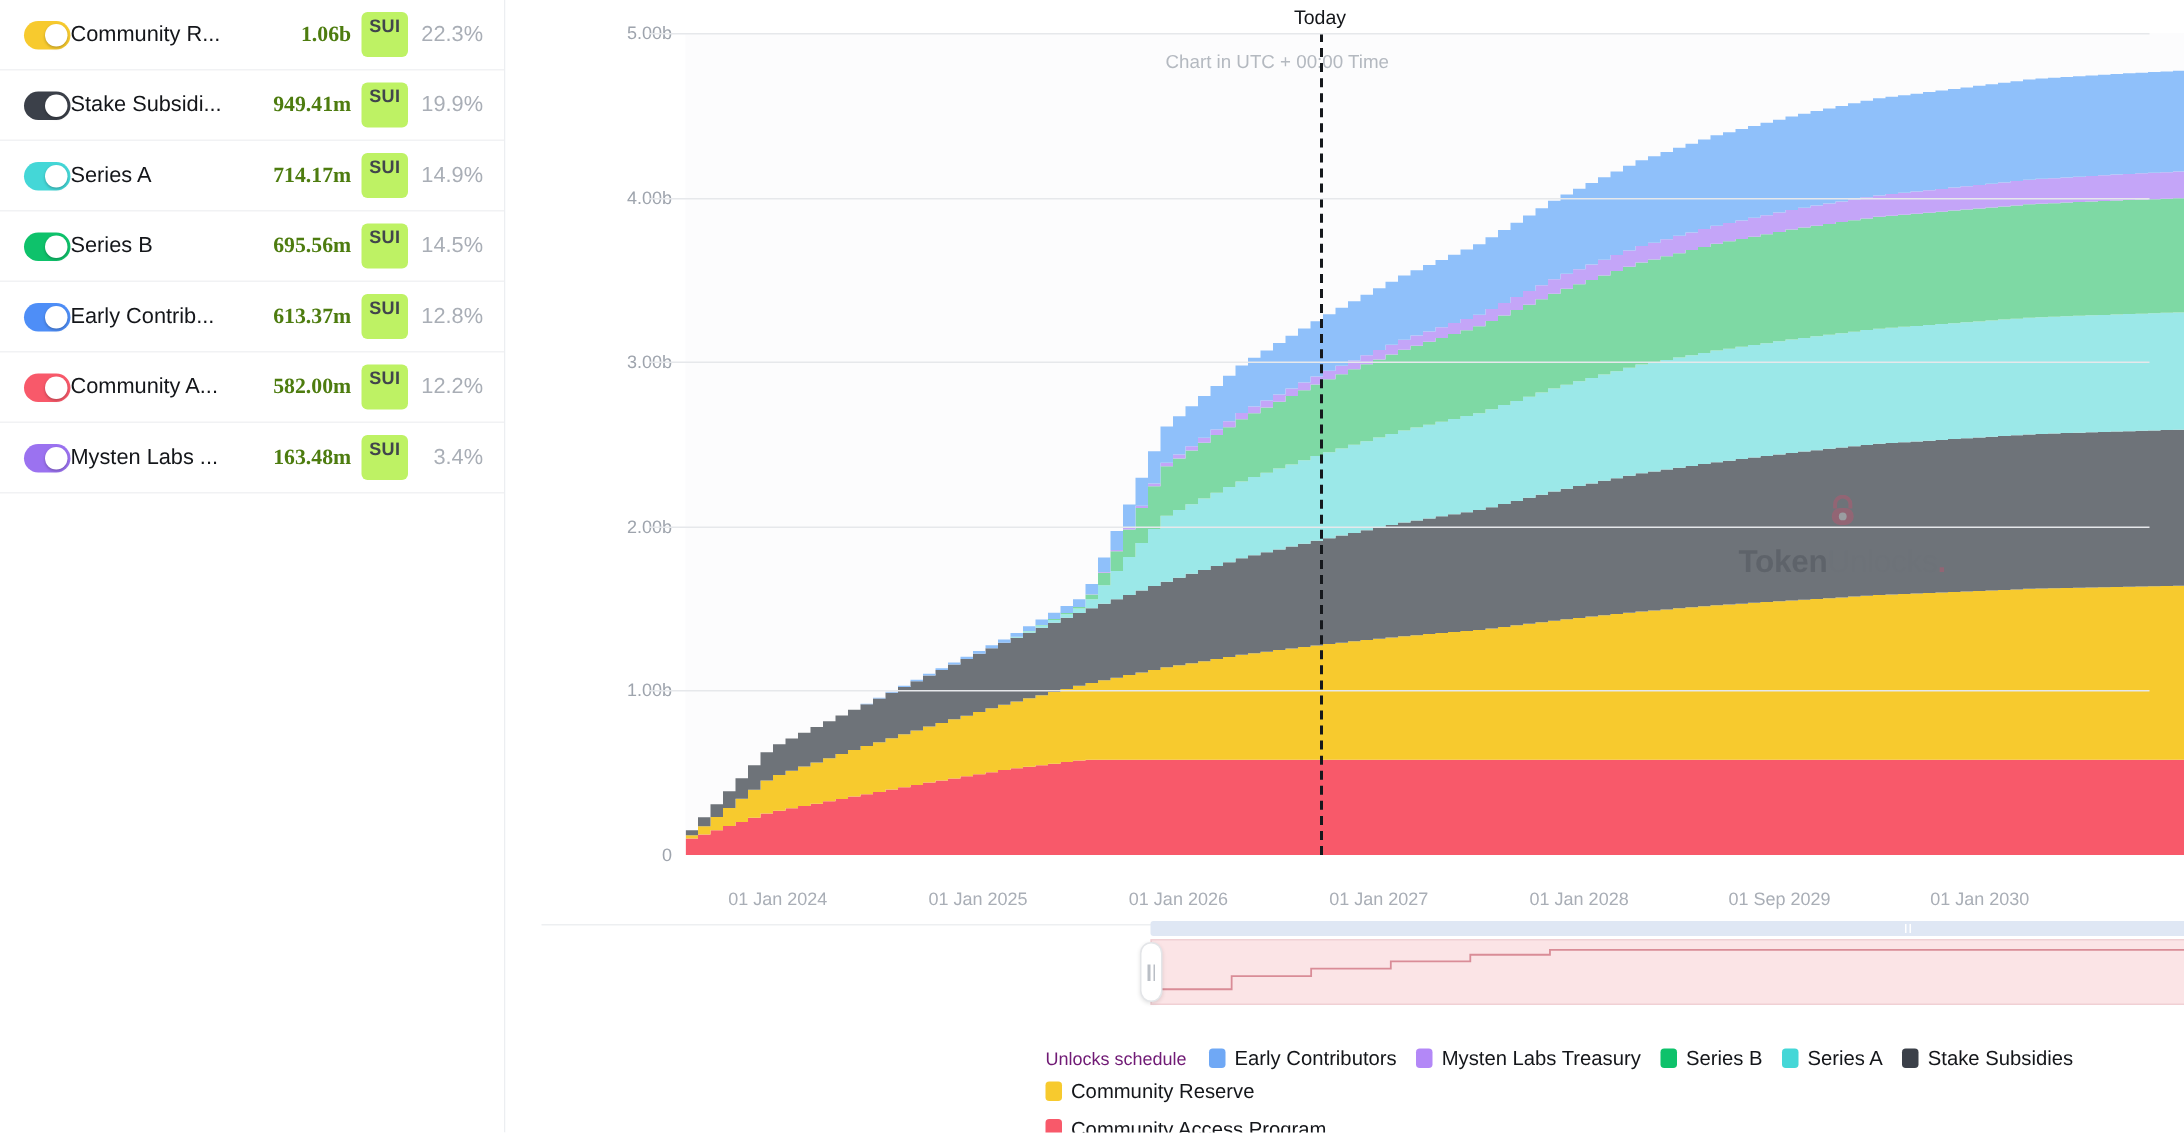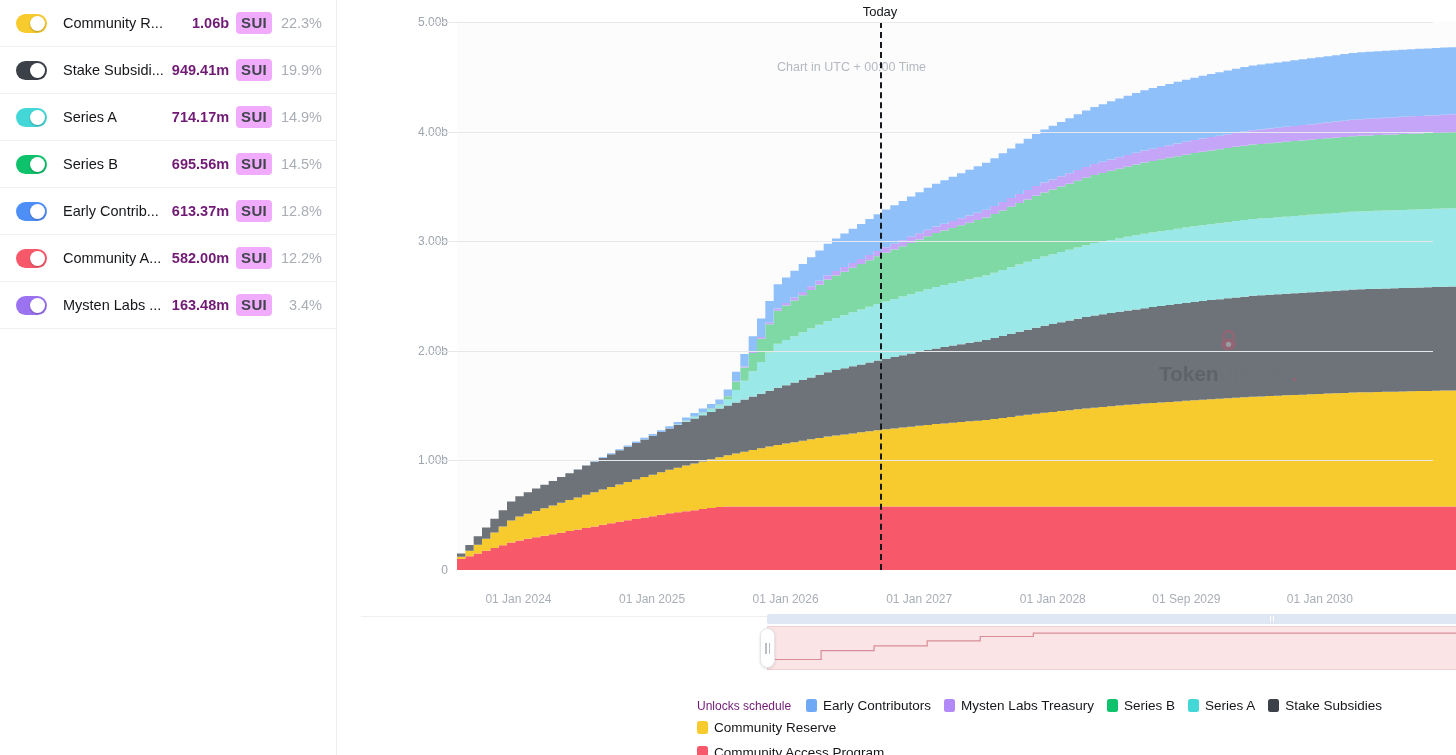--- a/index.html
+++ b/index.html
@@ -36,30 +36,30 @@
     width: 31px; height: 19px; border-radius: 10px;
     position: relative; flex: 0 0 auto; cursor: pointer;
   }
   .toggle .knob {
     position: absolute; top: 2px; right: 2px;
     width: 15px; height: 15px; border-radius: 50%;
     background: #fff;
     box-shadow: 0 1px 2px rgba(0,0,0,.25);
   }
   .alloc-name {
-    margin-left: 16px;
+    margin-left: 0;
     font-size: 14.5px; color: #14161a; font-weight: 500;
     white-space: nowrap; overflow: hidden;
     flex: 1 1 auto;
   }
-  .alloc-amt { font-size: 14.5px; color: #701a75; font-weight: 600; white-space: nowrap; }
+  .alloc-amt { font-size: 14.5px; color: #4d7c0f; font-weight: 600; white-space: nowrap; font-family: Liberation Serif, serif; }
   .alloc-sym {
-    margin-left: 7px; background: #f0abfc; color: #41454c;
-    font-size: 15px; font-weight: 700; letter-spacing: .3px;
-    padding: 2px 5px 3px; border-radius: 4px; vertical-align: middle;
+    margin-left: 7px; background: #bef264; color: #41454c;
+    font-size: 12px; font-weight: 700; letter-spacing: .3px;
+    padding: 2px 5px 14px; border-radius: 4px; vertical-align: middle;
   }
   .alloc-pct { margin-left: 8px; font-size: 14.5px; color: #a9aeb6; white-space: nowrap; min-width: 42px; text-align: right; }
 
   .sb-spacer { flex: 1 1 auto; }
   .sb-footer { border-top: 1px solid #eceef1; padding: 12px 14px 16px 14px; }
   .updated-pill {
     background: #f4f5f6; border-radius: 9px;
     padding: 10px 14px; display: flex; align-items: center; gap: 9px;
   }
   .updated-label { font-size: 14.5px; font-weight: 700; color: #14161a; }
@@ -95,21 +95,21 @@
     height: 1px; background: #e6e8eb;
   }
   .xtick {
     position: absolute; top: 592px;
     font-size: 12px; color: #a9aeb6; white-space: nowrap;
     transform: translateX(-50%);
   }
   #xaxis-line { position: absolute; left: 24px; top: 616px; width: 1432px; height: 1px; background: #edeff1; }
 
   #utc-note {
-    position: absolute; left: 440px; top: 60px;
+    position: absolute; left: 440px; top: 34px;
     font-size: 12.5px; color: #b4b9c0; white-space: nowrap;
   }
 
   #today-line {
     position: absolute; left: 543px; top: 22px; width: 0;
     height: 548px;
     border-left: 2px dashed #15181c;
   }
 
   #watermark {

